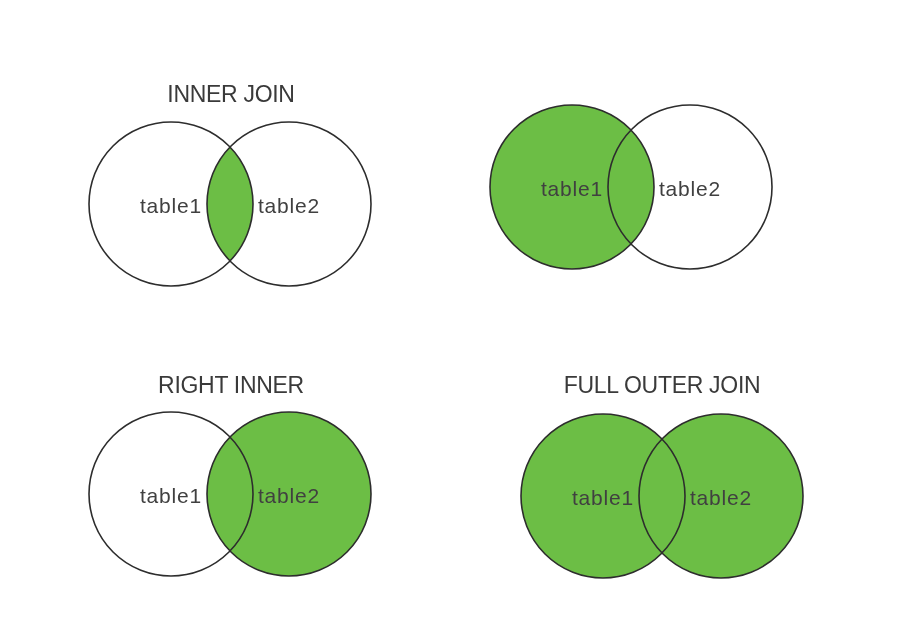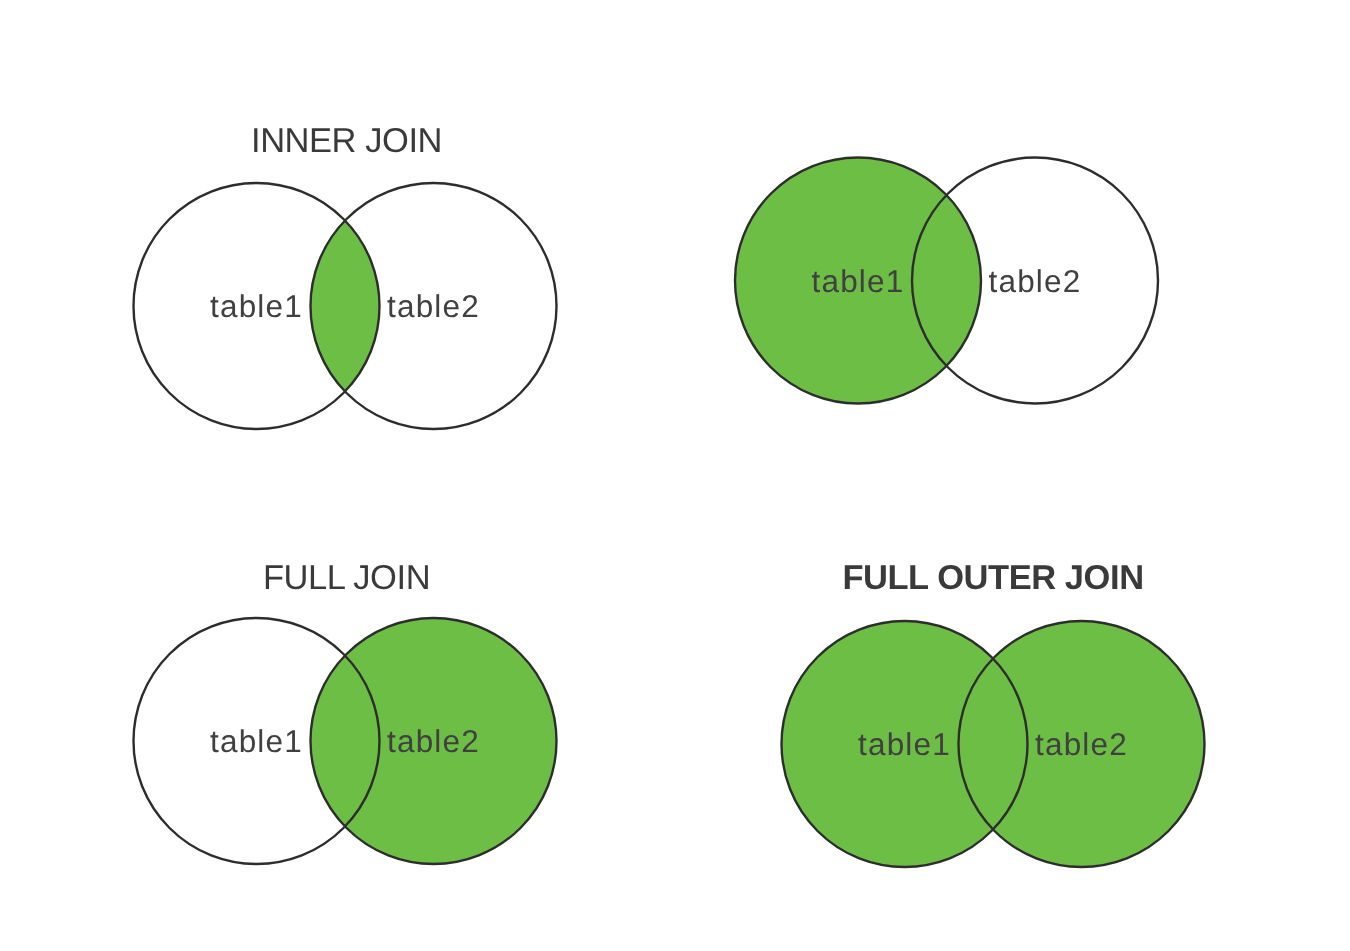--- a/index.html
+++ b/index.html
@@ -22,21 +22,21 @@
     font-size: 23px;
     letter-spacing: -0.3px;
     font-weight: 400;
     color: #3a3a3a;
     white-space: nowrap;
   }
   .venn-svg { position: absolute; }
   #title-inner  { left: 231px; top: 78px;  }
   #title-left   { left: 632px; top: 63px;  }
   #title-right  { left: 231px; top: 369px; }
-  #title-full   { left: 662px; top: 369px; font-weight: bold; }
+  #title-full   { left: 662px; top: 369px; }
   #svg-inner    { left: 80px;  top: 103px; }
   #svg-left     { left: 481px; top: 86px;  }
   #svg-right    { left: 80px;  top: 393px; }
   #svg-full     { left: 512px; top: 395px; }
 
   .c-outline {
     fill: none;
     stroke: #2d2d2d;
     stroke-width: 1.6;
   }
@@ -78,21 +78,21 @@
       </defs>
     <circle class="c-left" cx="91" cy="85" r="82" fill="#6CBE45"></circle>
     <circle class="c-right" cx="209" cy="85" r="82" fill="#ffffff"></circle>
     <circle class="c-lens" cx="209" cy="85" r="82" clip-path="url(#clipA1)" fill="#6CBE45"></circle>
     <circle class="c-outline" cx="91" cy="85" r="82"></circle>
     <circle class="c-outline" cx="209" cy="85" r="82"></circle>
     <text class="v-label" x="91" y="86">table1</text>
     <text class="v-label" x="209" y="86">table2</text>
   </svg>
 
-  <div class="venn-title" id="title-right">FULL JOIN</div>
+  <div class="venn-title" id="title-right">RIGHT INNER</div>
   <svg class="venn-svg" id="svg-right" width="300" height="170" viewBox="0 0 300 170">
     <defs>
         <clipPath id="clipA2">
           <circle cx="91" cy="85" r="82"></circle>
         </clipPath>
       </defs>
     <circle class="c-left" cx="91" cy="85" r="82" fill="#ffffff"></circle>
     <circle class="c-right" cx="209" cy="85" r="82" fill="#6CBE45"></circle>
     <circle class="c-lens" cx="209" cy="85" r="82" clip-path="url(#clipA2)" fill="#6CBE45"></circle>
     <circle class="c-outline" cx="91" cy="85" r="82"></circle>

